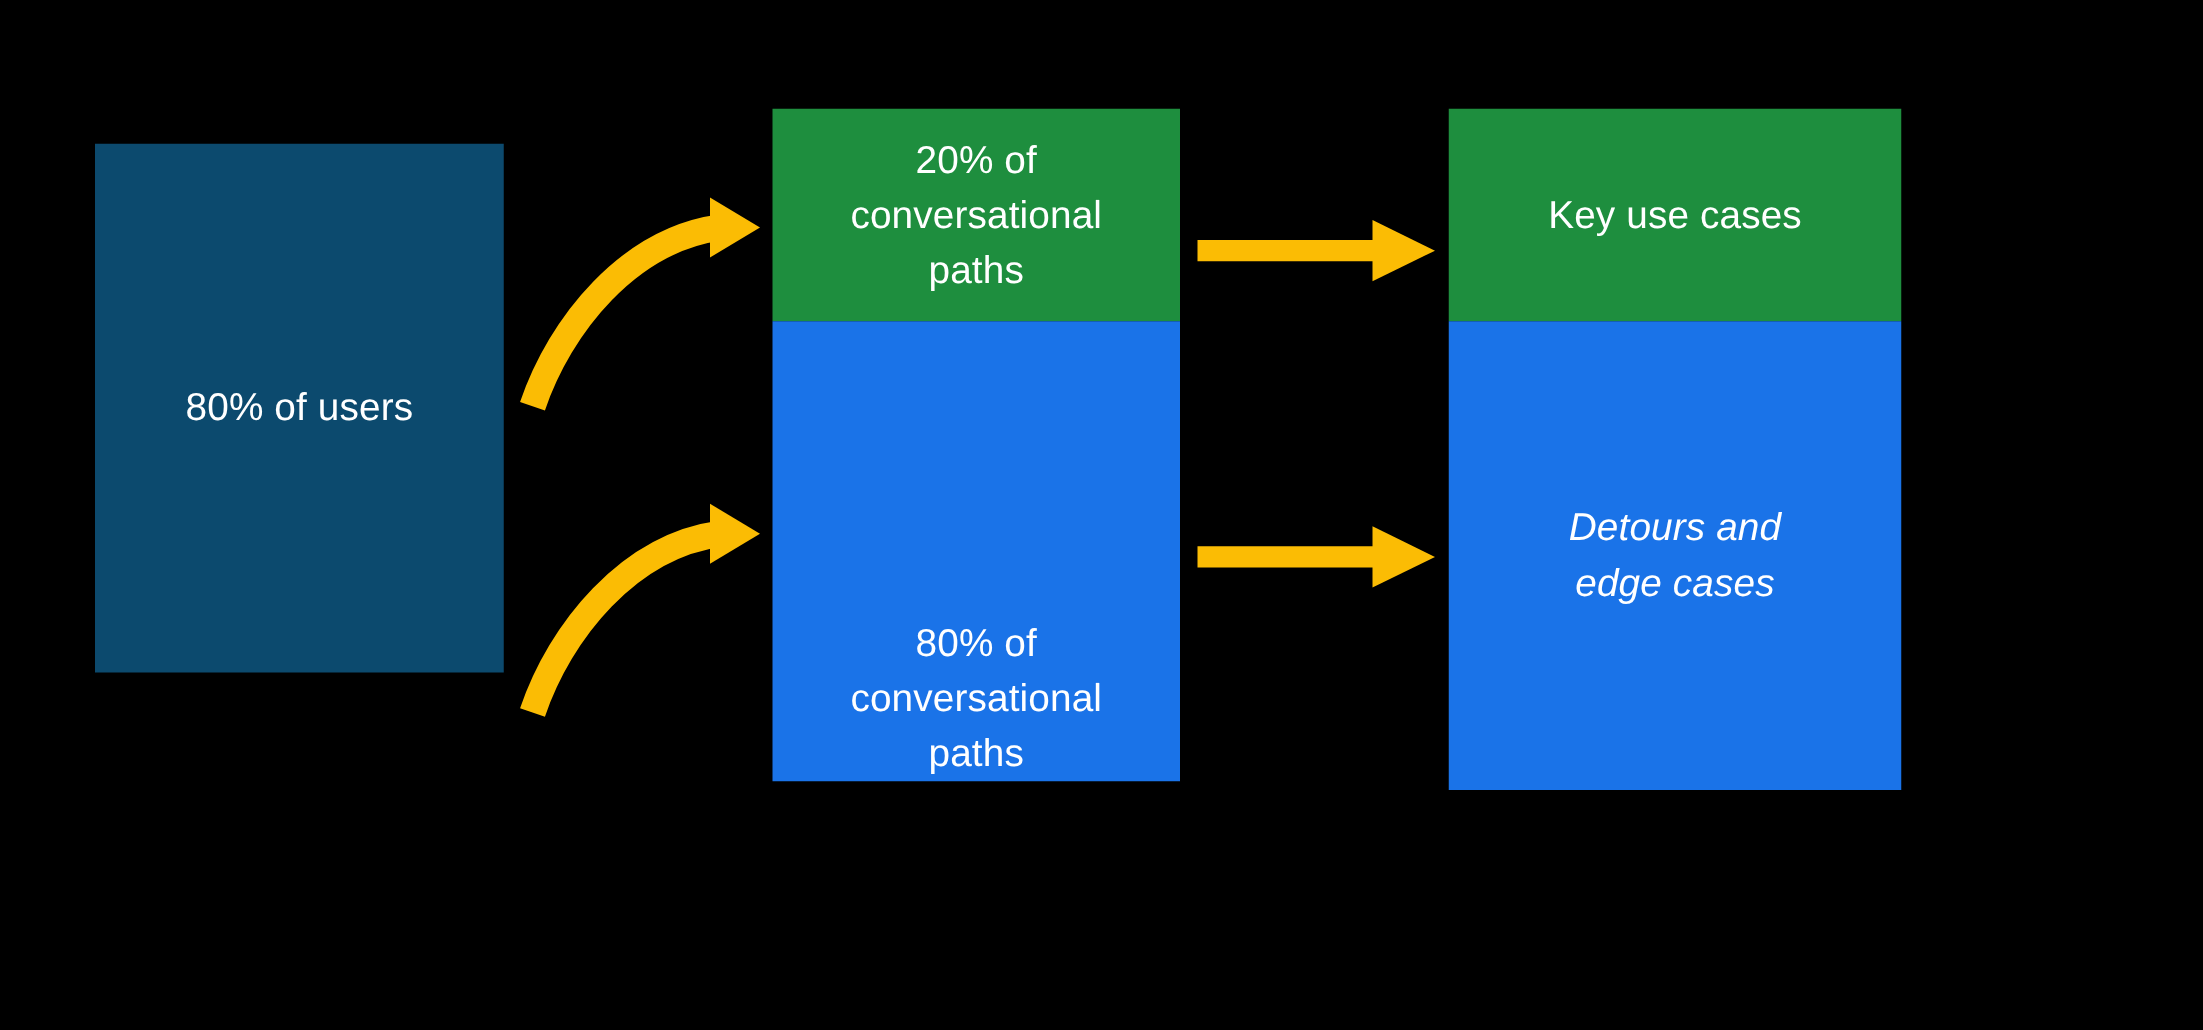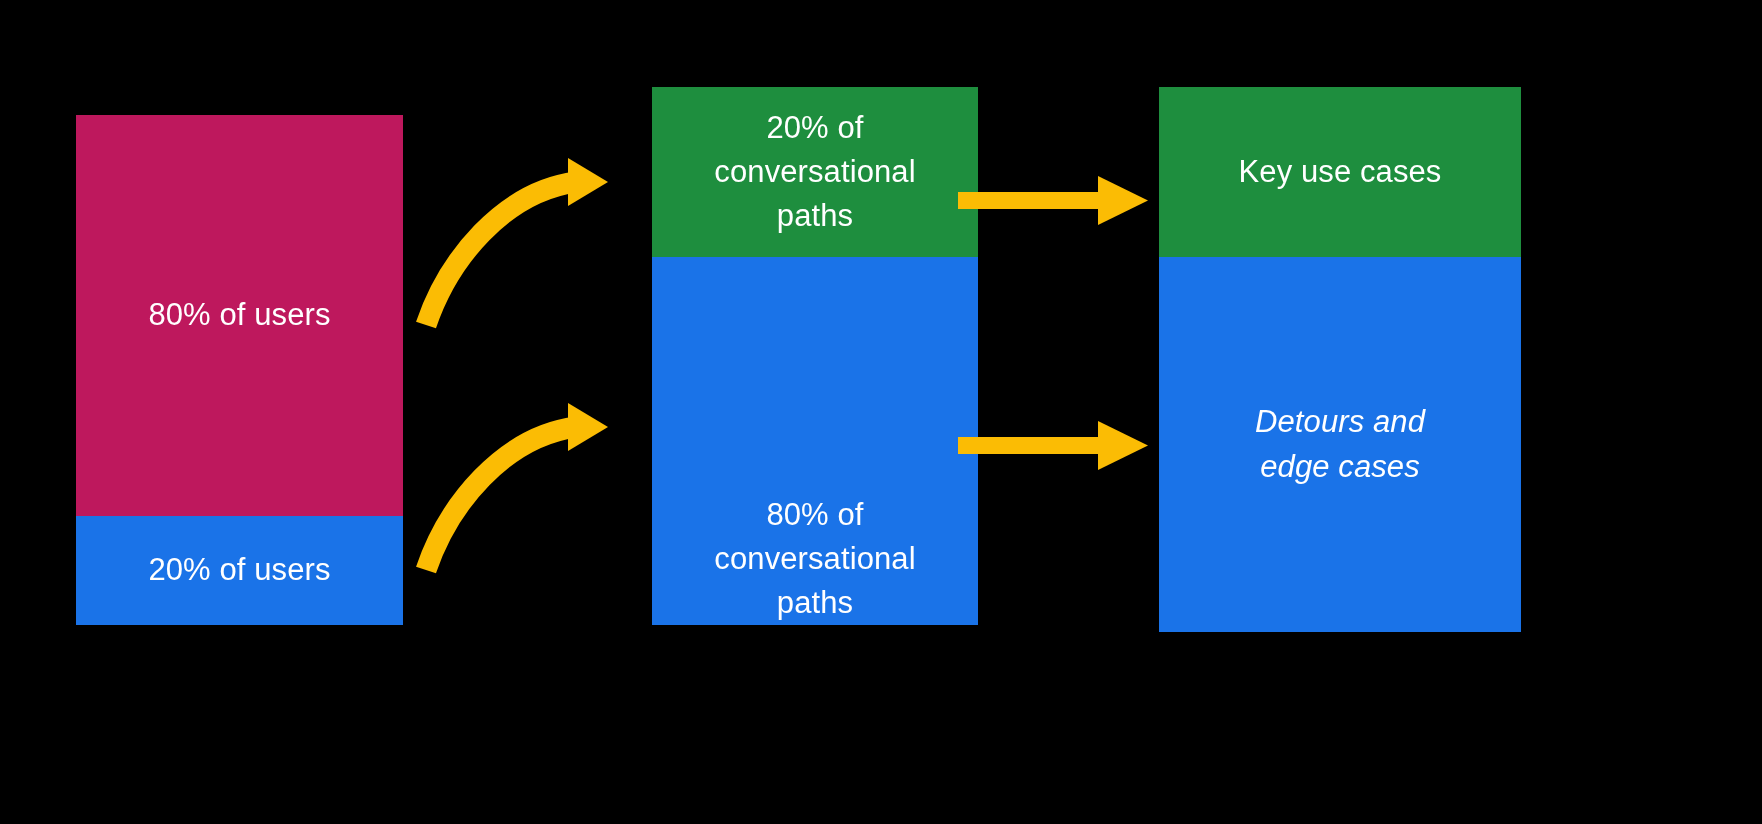--- a/index.html
+++ b/index.html
@@ -37,25 +37,25 @@
     font-size: 31px;
     font-weight: 400;
     line-height: 1.42;
     letter-spacing: 0.1px;
     white-space: pre-line;
     padding: 0 8px;
   }
 
   
   #col-users { left: 76px; top: 87px; width: 327px; height: 538px; }
-  #col-users .seg-green { height: 423px; background: #be185d; margin-top: 28px; }
+  #col-users .seg-green { height: 423px; background: #0c4a6e; margin-top: 28px; }
   #col-users .seg-blue  { height: 115px; background: #1A73E8; }
 
   
-  #col-paths { left: 618px; top: 87px; width: 326px; height: 538px; margin-left: 34px; }
+  #col-paths { left: 618px; top: 87px; width: 326px; height: 538px; }
   #col-paths .seg-green { height: 170px; background: #1E8E3E; }
   #col-paths .seg-blue  { height: 368px; background: #1A73E8; align-items: flex-end; }
 
   
   #col-cases { left: 1159px; top: 87px; width: 362px; height: 545px; }
   #col-cases .seg-green { height: 170px; background: #1E8E3E; }
   #col-cases .seg-blue  { height: 375px; background: #1A73E8; font-style: italic; }
 
   
   .arrow-svg {
@@ -69,23 +69,20 @@
   #arrow-straight-bottom{ left: 958px; top: 405px; width: 200px; height: 80px; }
 </style>
 </head>
 <body>
 
 <div id="stage">
 
   <div class="col" id="col-users">
     <div class="seg seg-green">
       <span class="seg-label">80% of users</span>
-    </div>
-    <div class="seg seg-blue">
-      <span class="seg-label">20% of users</span>
     </div>
   </div>
 
   <div class="col" id="col-paths">
     <div class="seg seg-green">
       <span class="seg-label">20% of
 conversational
 paths</span>
     </div>
     <div class="seg seg-blue">

